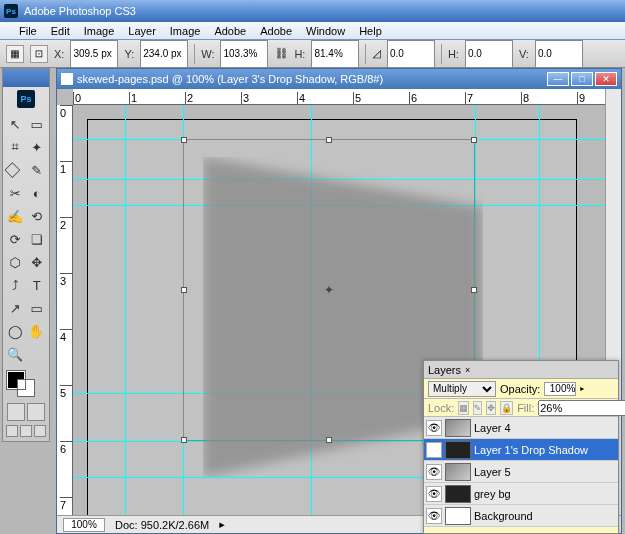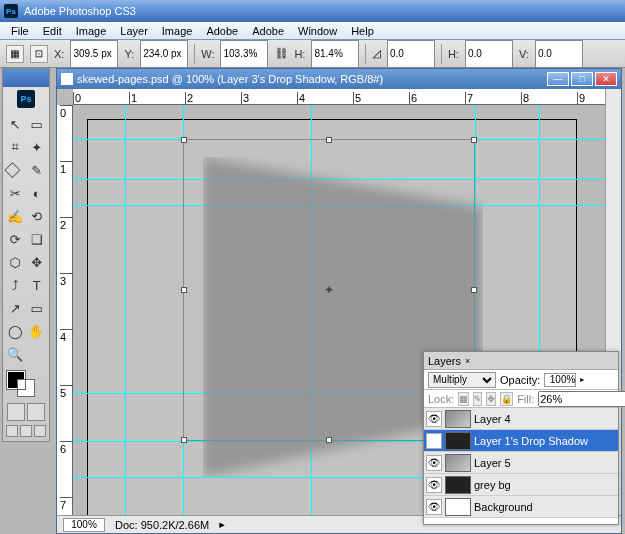--- a/index.html
+++ b/index.html
@@ -1,19 +1,19 @@
 <!DOCTYPE html>
 <html><head>
 <meta charset="utf-8">
 <style>
 *{box-sizing:border-box;margin:0;padding:0;font-family:Tahoma,Arial,sans-serif;font-size:11px;user-select:none}
 body{width:625px;height:534px;overflow:hidden;background:#b8b8b8;position:relative}
 .titlebar{height:22px;background:linear-gradient(#8fb6e8,#5a8fd6 50%,#3b6db5);display:flex;align-items:center;padding:0 4px;color:#fff}
 .titlebar .icon{width:14px;height:14px;background:#001e36;border-radius:2px;display:flex;align-items:center;justify-content:center;font-size:8px;font-weight:bold;color:#31a8ff;margin-right:6px}
-.menubar{height:18px;background:linear-gradient(#f5f9ff,#dce8f7);display:flex;align-items:center;padding:0 4px;border-bottom:1px solid #7a96b8}
+.menubar{height:18px;background:linear-gradient(#f5f9ff,#dce8f7);display:flex;align-items:center;padding:0 12px;border-bottom:1px solid #7a96b8}
 .menubar span{padding:2px 7px;cursor:pointer}
 .optbar{height:28px;background:linear-gradient(#e8e8e8,#d0d0d0);border-bottom:1px solid #888;display:flex;align-items:center;padding:0 6px;gap:6px}
 .optbar .lbl{color:#333}
 .optbar input{width:48px;height:28px;border:1px solid #888;background:#fff;font-size:10px;padding:0 2px}
 .optbar .ico{width:18px;height:18px;border:1px solid #999;background:#f0f0f0;display:flex;align-items:center;justify-content:center;font-size:10px}
 .sep{width:1px;height:20px;background:#999}
 .work{position:absolute;top:68px;left:0;right:0;bottom:0;background:#b8b8b8}
 .tools{position:absolute;left:2px;top:0;width:48px;background:linear-gradient(#e0e0e0,#c8c8c8);border:1px solid #888}
 .tools .tb{height:18px;background:linear-gradient(#5a8fd6,#3b6db5);display:flex;align-items:center;justify-content:center}
 .tools .ps{width:18px;height:18px;background:#001e36;color:#31a8ff;font-weight:bold;font-size:9px;display:flex;align-items:center;justify-content:center;border-radius:2px;margin:3px auto}
@@ -42,21 +42,21 @@
 .shadow{position:absolute;left:130px;top:52px;width:280px;height:320px}
 .shadow svg{width:100%;height:100%}
 .bbox{position:absolute;left:110px;top:34px;width:292px;height:302px;border:1px solid #888}
 .hnd{position:absolute;width:6px;height:6px;background:#f8f8f8;border:1px solid #555}
 .guide-h{position:absolute;left:0;right:0;height:1px;background:#0ff}
 .guide-v{position:absolute;top:0;bottom:0;width:1px;background:#0ff}
 .center{position:absolute;font-size:12px;color:#444}
 .sbv{position:absolute;top:20px;right:0;width:16px;bottom:18px;background:#e8e8e8;border-left:1px solid #999}
 .status{position:absolute;left:0;right:0;bottom:0;height:18px;background:#e8e8e8;border-top:1px solid #999;display:flex;align-items:center;padding:0 6px;gap:10px}
 .status input{width:42px;height:14px;border:1px solid #999;font-size:10px;text-align:center}
-.layers{position:absolute;right:6px;bottom:9px;width:196px;height:174px;background:#ffffff;border:1px solid #888;box-shadow:0 0 4px rgba(0,0,0,.3)}
+.layers{position:absolute;right:6px;bottom:0;width:196px;height:174px;background:#fef9c3;border:1px solid #888;box-shadow:0 0 4px rgba(0,0,0,.3)}
 .layers .tab{height:18px;display:flex;align-items:center;padding:0 4px;background:#d4d4d4;border-bottom:1px solid #aaa}
 .layers .tab .x{margin-left:4px;font-size:9px;cursor:pointer}
 .layers .opts{height:20px;display:flex;align-items:center;padding:0 4px;gap:4px;border-bottom:1px solid #bbb}
 .layers .opts select{width:68px;height:16px;font-size:10px;border:1px solid #999}
 .layers .opts input{width:32px;height:14px;font-size:10px;border:1px solid #999;text-align:right}
 .layers .lock{height:18px;display:flex;align-items:center;padding:0 4px;gap:4px;border-bottom:1px solid #bbb;font-size:10px;color:#888}
 .layers .lock .li{width:14px;height:14px;border:1px solid #bbb;background:#eee;font-size:9px;display:flex;align-items:center;justify-content:center}
 .layers .list{overflow:auto}
 .layers .row{height:22px;display:flex;align-items:center;border-bottom:1px solid #ccc;padding:0 2px;gap:3px;background:#e8e8e8;cursor:pointer}
 .layers .row.sel{background:#2e6fd0;color:#fff}

